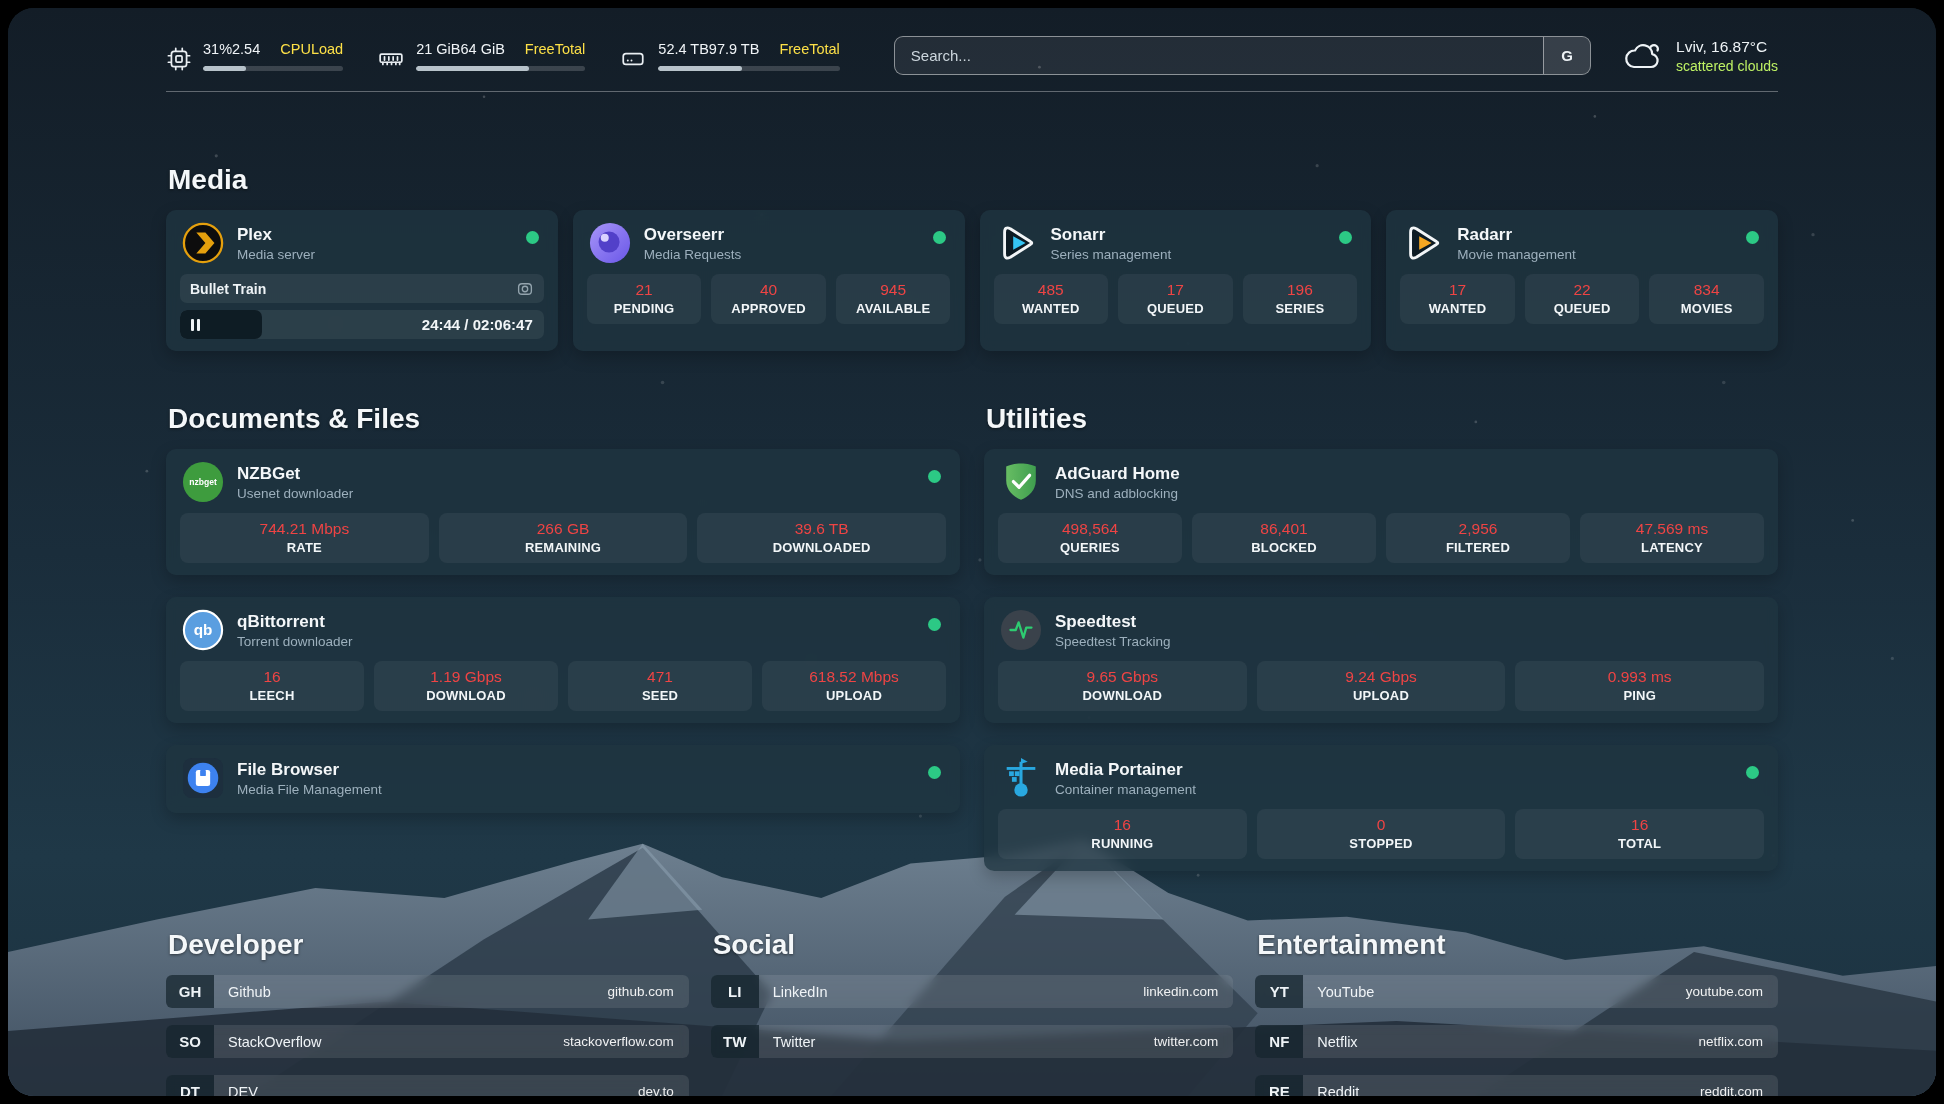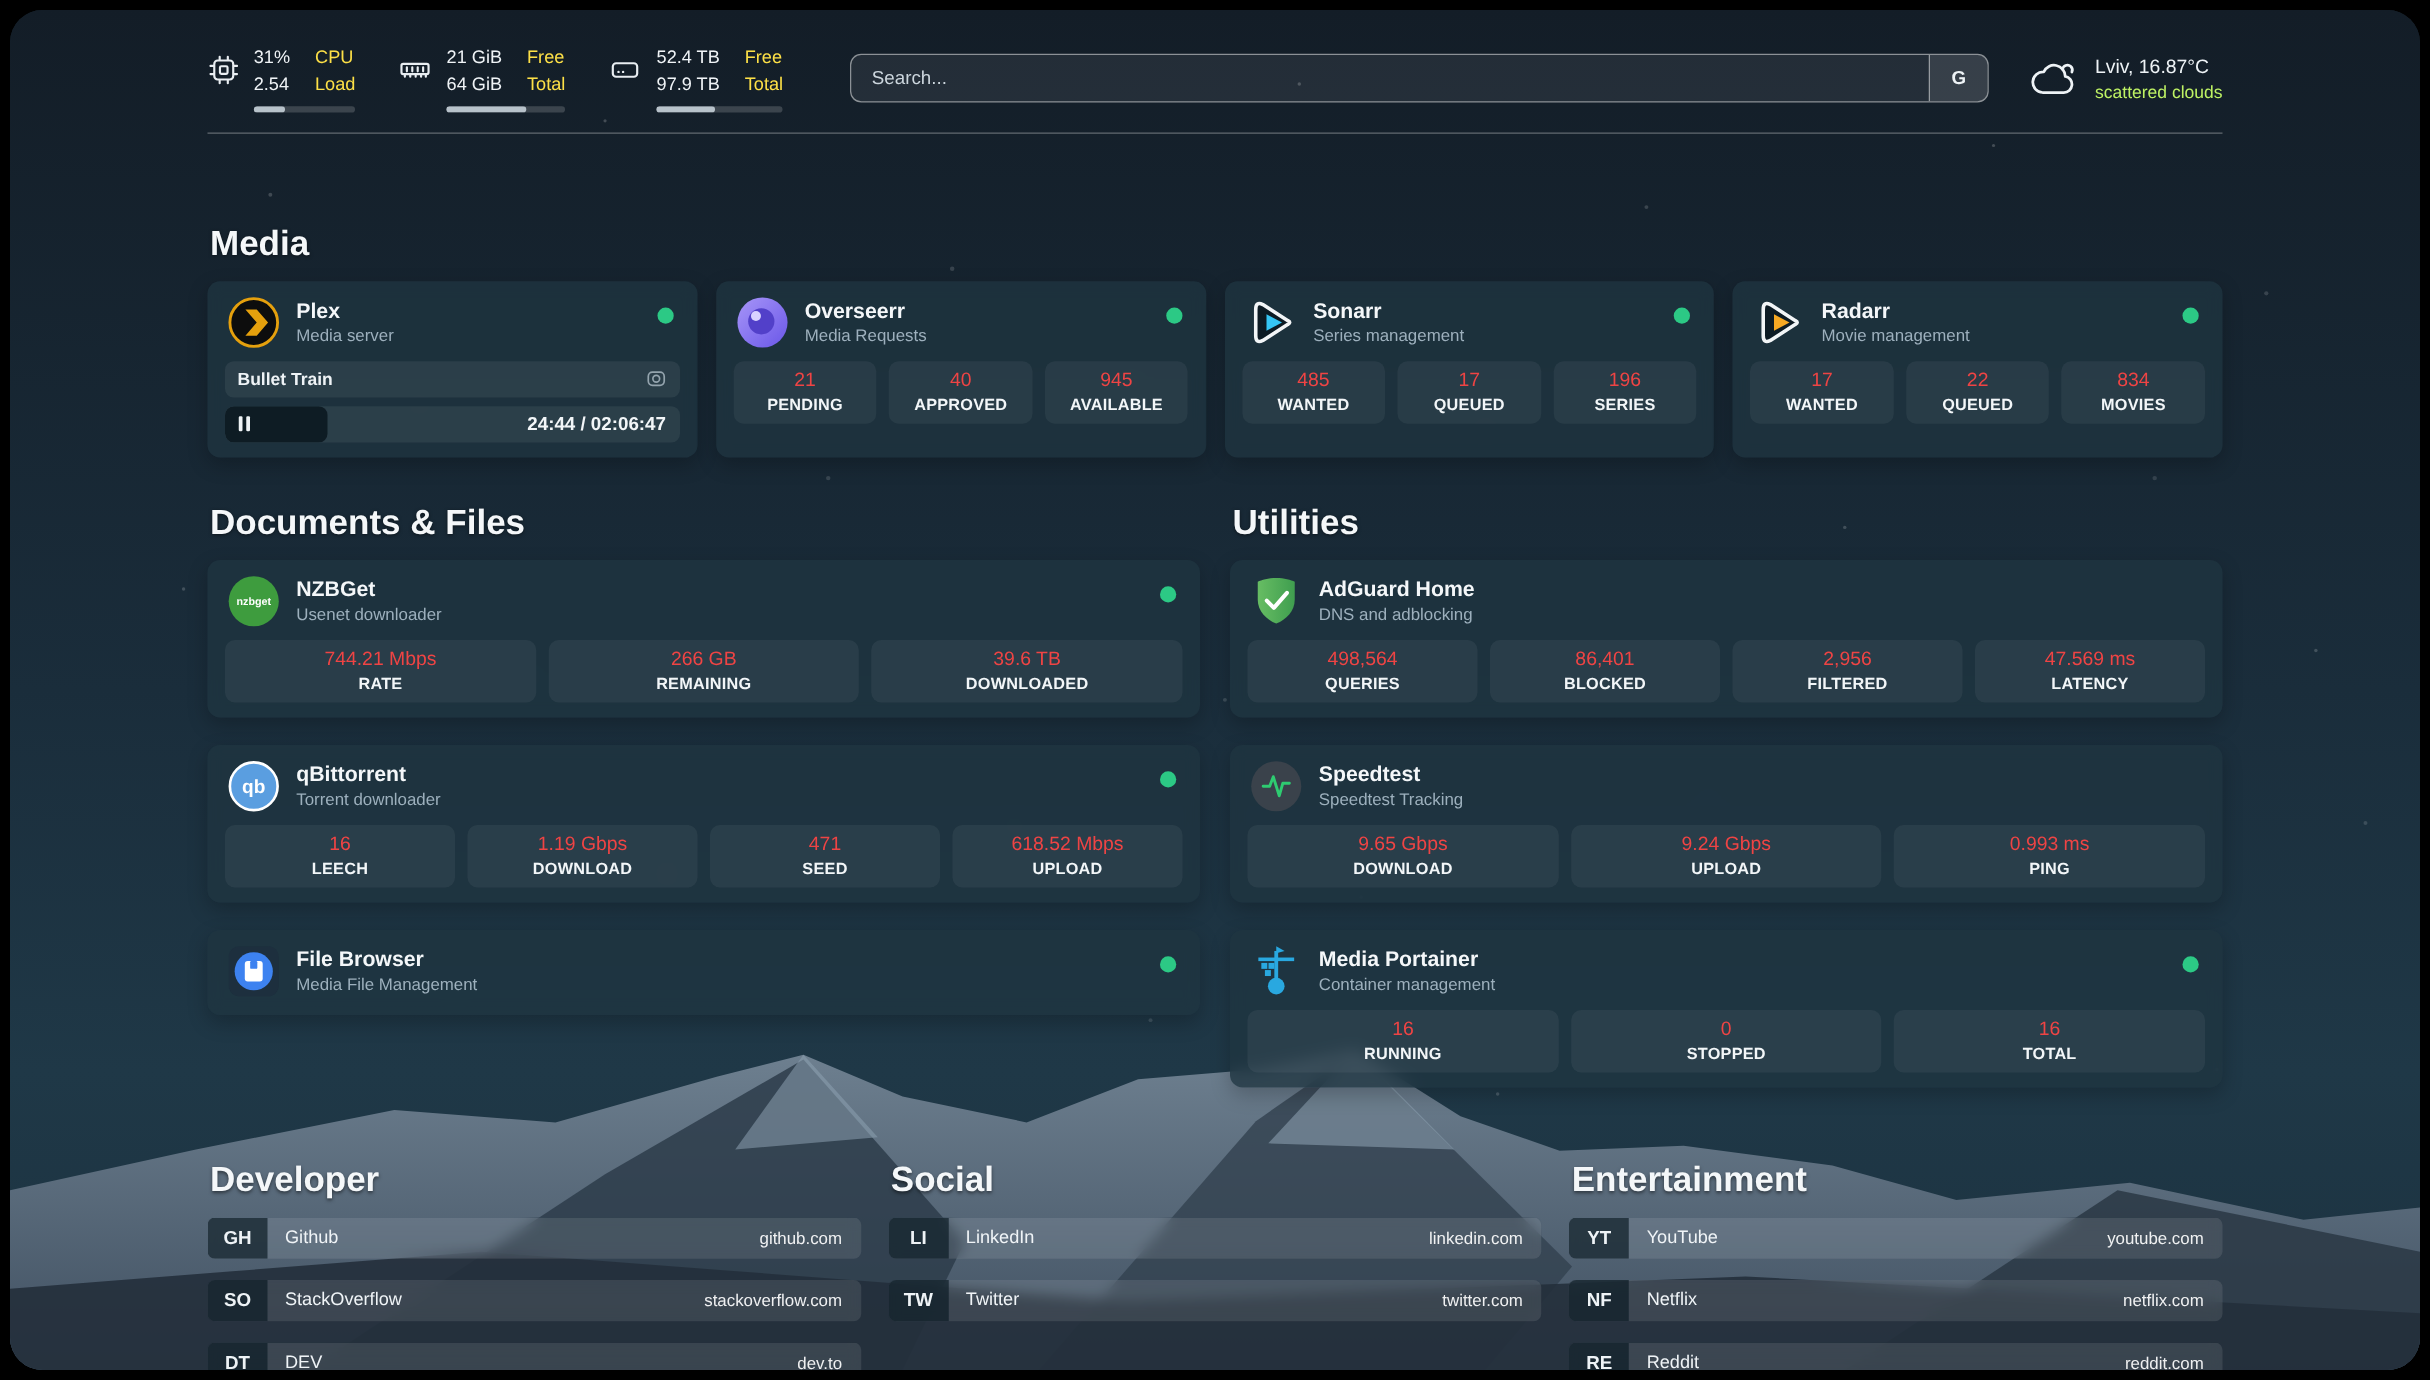--- a/index.html
+++ b/index.html
@@ -9,21 +9,21 @@
   .screen{position:absolute;left:8px;top:8px;width:1928px;height:1088px;
           border-radius:26px;overflow:hidden;background:#14212b;}
   .bg{position:absolute;inset:0;width:100%;height:100%;display:block;}
   .content{position:relative;width:1612px;margin:0 auto;padding-top:28px;z-index:2;}
 
   
   .topbar{display:flex;align-items:center;}
   .res{display:flex;align-items:flex-start;gap:11px;margin-right:34px;}
   .res-icon{margin-top:7px;display:block;}
   .res-cols{display:flex;gap:20px;}
-  .res-col{display:flex;flex-direction:column;font-size:14.5px;line-height:1.5;color:#f0f4f7;}
+  .res-col{display:flex;flex-direction:row;font-size:14.5px;line-height:1.5;color:#f0f4f7;}
   .res-col.labels{color:#fde047;}
   .res-bar{height:5px;border-radius:3px;background:rgba(255,255,255,.17);margin-top:5px;overflow:hidden;}
   .res-fill{height:100%;background:#b7c2ca;border-radius:3px;}
 
   .search{flex:1;display:flex;align-items:stretch;height:37px;margin:0 32px 0 20px;
           border:1px solid rgba(255,255,255,.48);border-radius:9px;
           background:rgba(255,255,255,.07);overflow:hidden;}
   .search input{flex:1;background:transparent;border:none;outline:none;color:#eef3f6;
                 font-size:15px;padding:0 16px;font-family:inherit;}
   .search input::placeholder{color:#ccd6dd;}
@@ -62,21 +62,21 @@
   .session-icon{margin-left:auto;opacity:.75;display:block;}
   .player-progress{position:relative;background:rgba(255,255,255,.065);border-radius:7px;height:29px;
                    overflow:hidden;display:flex;align-items:center;}
   .player-fill{position:absolute;left:0;top:0;bottom:0;background:rgba(9,20,28,.8);
                border-radius:7px;display:flex;align-items:center;padding-left:11px;}
   .pause-icon{display:flex;gap:3px;}
   .pause-icon i{display:block;width:3px;height:12px;background:#eef3f6;border-radius:1px;}
   .player-time{margin-left:auto;padding-right:11px;font-size:15px;font-weight:700;color:#f2f6f8;
                position:relative;z-index:1;}
 
-  .cols2{display:grid;grid-template-columns:1fr 1fr;gap:24px;margin-top:36px;}
+  .cols2{display:grid;grid-template-columns:1fr 1fr;gap:24px;margin-top:52px;}
   .stack{display:flex;flex-direction:column;gap:22px;}
 
   
   .bm-sec{margin-top:58px;}
   .bm-grid{display:grid;grid-template-columns:repeat(3,1fr);gap:22px;align-items:start;}
   .bm{display:flex;align-items:stretch;height:33px;border-radius:6px;overflow:hidden;
       margin-bottom:17px;background:rgba(255,255,255,.10);backdrop-filter:blur(5px);cursor:pointer;}
   .bm-abbr{width:48px;flex:0 0 48px;background:rgba(10,26,36,.68);color:#eef3f6;font-size:15px;
            font-weight:600;display:flex;align-items:center;justify-content:center;}
   .bm-name{display:flex;align-items:center;padding-left:14px;font-size:14.5px;color:#f0f4f7;}

